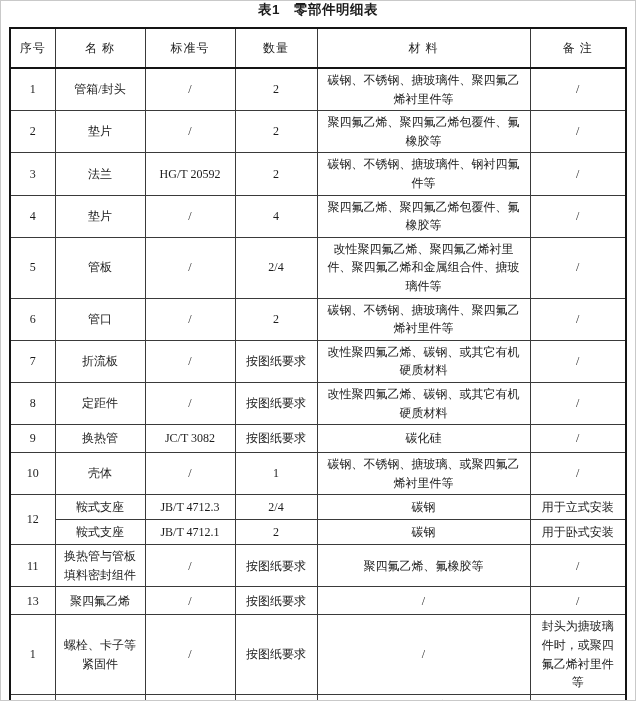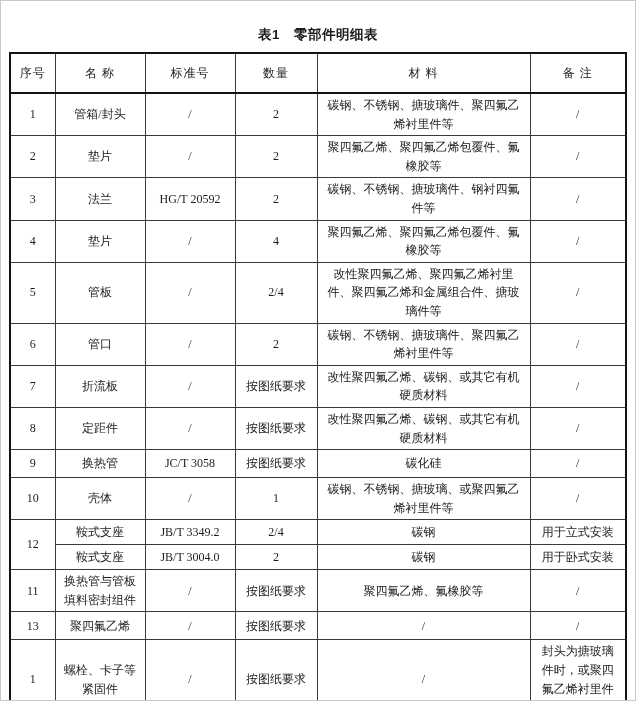--- a/index.html
+++ b/index.html
@@ -10,21 +10,21 @@
     box-sizing:border-box;
     font-family:"Liberation Serif","DejaVu Serif",serif;
     color:#1c1c1c;
     overflow:hidden;
   }
   .title{
     text-align:center;
     font-family:"Liberation Sans","DejaVu Sans",sans-serif;
     font-weight:bold;
     font-size:13.5px;
-    padding:25px 0 8px 0;
+    padding:0 0 8px 0;
     letter-spacing:0.5px;
   }
   table.parts{
     width:616px;
     margin:0 auto;
     border-collapse:collapse;
     table-layout:fixed;
     border:2px solid #141414;
   }
   table.parts td, table.parts th{
@@ -138,46 +138,46 @@
       <td>定距件</td>
       <td>/</td>
       <td>按图纸要求</td>
       <td class="left">改性聚四氟乙烯、碳钢、或其它有机硬质材料</td>
       <td>/</td>
     </tr>
 
     <tr style="height:28px">
       <td>9</td>
       <td>换热管</td>
-      <td>JC/T 3058</td>
+      <td>JC/T 3082</td>
       <td>按图纸要求</td>
       <td>碳化硅</td>
       <td>/</td>
     </tr>
 
     <tr style="height:38px">
       <td>10</td>
       <td>壳体</td>
       <td>/</td>
       <td>1</td>
       <td class="left">碳钢、不锈钢、搪玻璃、或聚四氟乙烯衬里件等</td>
       <td>/</td>
     </tr>
 
     <tr style="height:25px">
       <td rowspan="2">12</td>
       <td>鞍式支座</td>
-      <td>JB/T 3349.2</td>
+      <td>JB/T 4712.3</td>
       <td>2/4</td>
       <td>碳钢</td>
       <td>用于立式安装</td>
     </tr>
     <tr style="height:25px">
       <td>鞍式支座</td>
-      <td>JB/T 3004.0</td>
+      <td>JB/T 4712.1</td>
       <td>2</td>
       <td>碳钢</td>
       <td>用于卧式安装</td>
     </tr>
 
     <tr style="height:38px">
       <td>11</td>
       <td>换热管与管板填料密封组件</td>
       <td>/</td>
       <td>按图纸要求</td>

